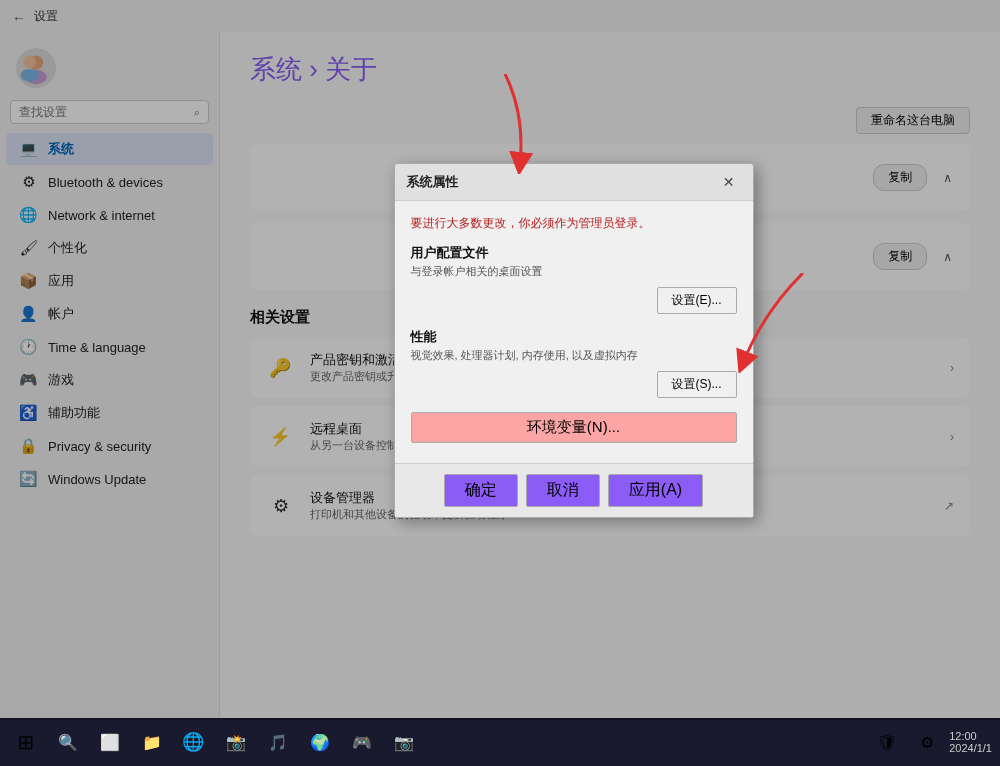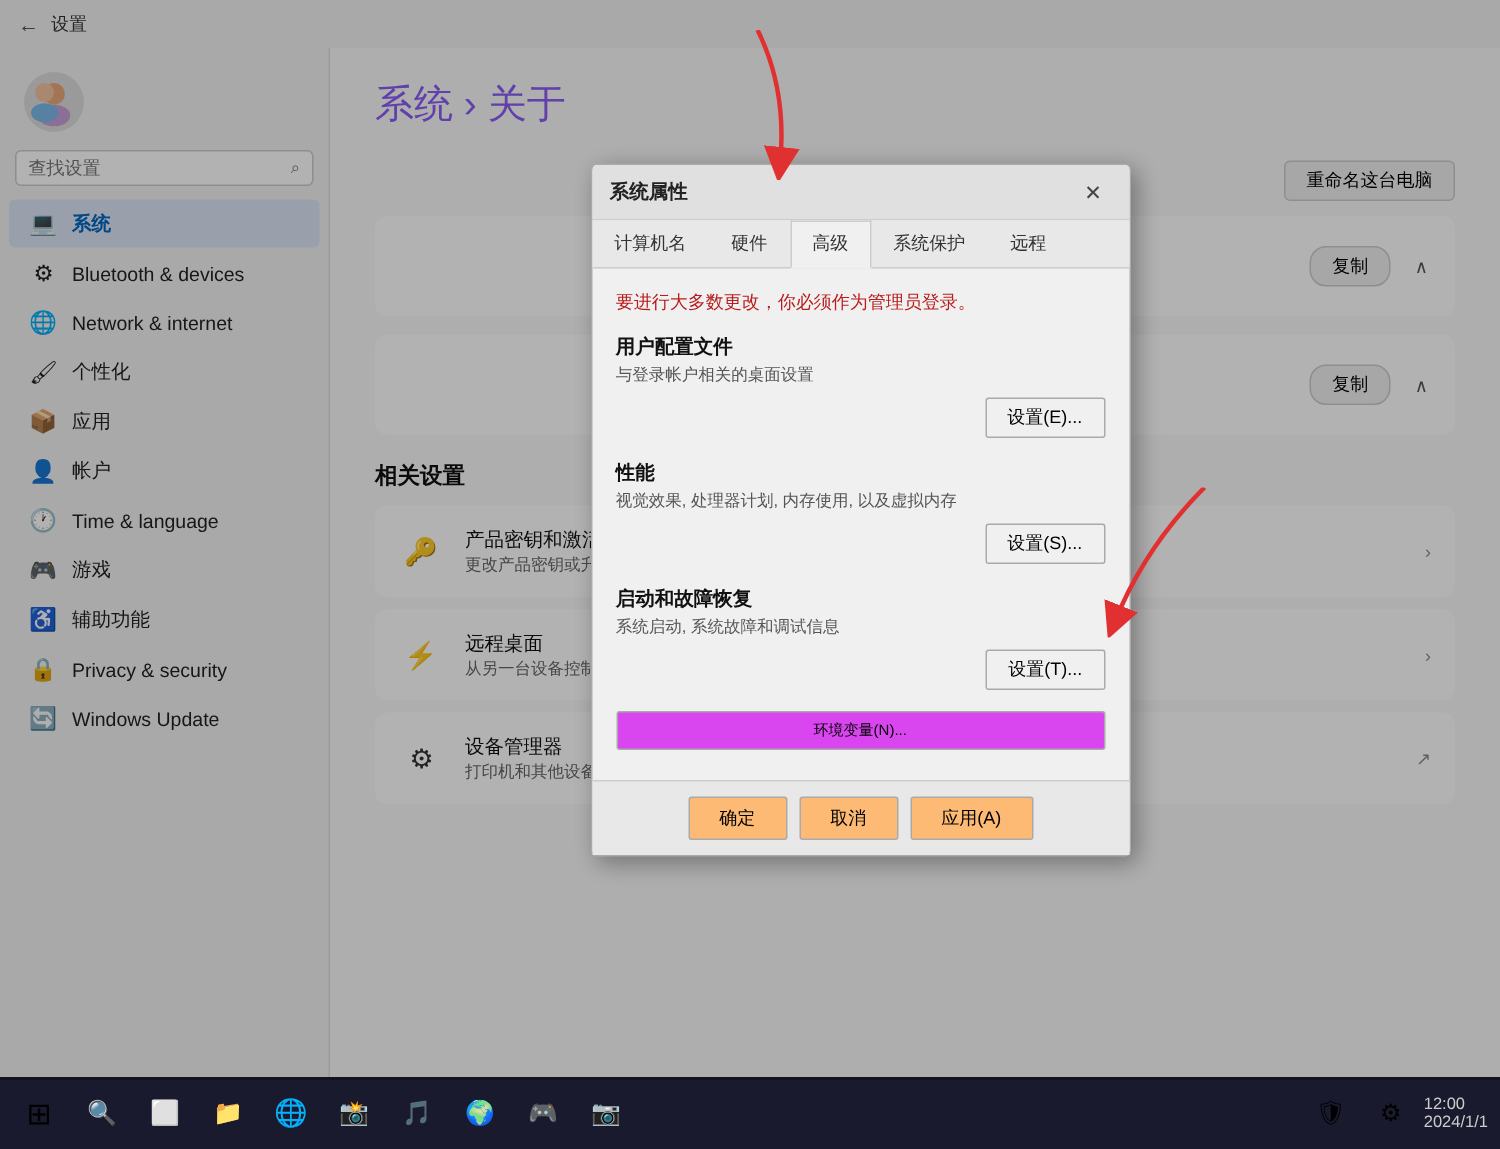--- a/index.html
+++ b/index.html
@@ -60,22 +60,22 @@
     .dialog-tabs { display: flex; background: #e8e8e8; border-bottom: 1px solid #ccc; }
     .dialog-tab { padding: 6px 14px; font-size: 12px; cursor: pointer; color: #333; border: 1px solid transparent; }
     .dialog-tab.active { background: #f0f0f0; border-color: #ccc #ccc #f0f0f0 #ccc; margin-bottom: -1px; font-weight: 500; }
     .dialog-body { padding: 14px 16px; }
     .dialog-note { font-size: 12px; color: #b91c1c; margin-bottom: 12px; }
     .dialog-section { margin-bottom: 14px; }
     .dialog-section-title { font-size: 13px; font-weight: 600; color: #111; margin-bottom: 2px; }
     .dialog-section-desc { font-size: 11px; color: #555; margin-bottom: 8px; }
     .dialog-btn { background: #f0f0f0; border: 1px solid #aaa; border-radius: 2px; padding: 4px 14px; font-size: 12px; cursor: pointer; display: block; margin-left: auto; }
     .dialog-footer { display: flex; justify-content: center; gap: 8px; padding: 10px 16px; border-top: 1px solid #ccc; background: #e8e8e8; }
-    .dialog-footer-btn { padding: 5px 20px; font-size: 12px; cursor: pointer; border: 1px solid #aaa; border-radius: 2px; background: #fdba74; }
-    .dialog-env-btn { display: block; width: calc(100% - 0px); text-align: center; margin: 6px 0; padding: 5px; font-size: 10px; cursor: pointer; border: 1px solid #aaa; border-radius: 2px; background: #d946ef; }
+    .dialog-footer-btn { padding: 5px 20px; font-size: 16px; cursor: pointer; border: 1px solid #aaa; border-radius: 2px; background: #8b5cf6; }
+    .dialog-env-btn { display: block; width: calc(100% - 0px); text-align: center; margin: 6px 0; padding: 5px; font-size: 15px; cursor: pointer; border: 1px solid #aaa; border-radius: 2px; background: #fca5a5; }
   </style>
 </head>
 <body>
 
 <div class="titlebar">
   <span class="titlebar-back">←</span>
   <span class="titlebar-title">设置</span>
 </div>
 
 <div class="main-layout">
@@ -240,45 +240,33 @@
           </marker>
         </defs>
         <path d="M 80,0 Q 40,40 20,90" stroke="#e03030" stroke-width="3" fill="none" marker-end="url(#arrowhead2)"></path>
       </svg>
     </div>
 
     <div class="dialog-titlebar">
       <span class="dialog-title-text">系统属性</span>
       <button class="dialog-close">✕</button>
     </div>
-    <div class="dialog-tabs" id="dialog-tabs">
-        <div class="dialog-tab">计算机名</div>
-        <div class="dialog-tab">硬件</div>
-        <div class="dialog-tab active">高级</div>
-        <div class="dialog-tab">系统保护</div>
-        <div class="dialog-tab">远程</div>
-      </div>
     <div class="dialog-body">
       <div class="dialog-note">要进行大多数更改，你必须作为管理员登录。</div>
       <div id="dialog-sections">
           <div class="dialog-section">
             <div class="dialog-section-title">用户配置文件</div>
     <div class="dialog-section-desc">与登录帐户相关的桌面设置</div>
     <button class="dialog-btn">设置(E)...</button>
           </div>
           <div class="dialog-section">
             <div class="dialog-section-title">性能</div>
     <div class="dialog-section-desc">视觉效果, 处理器计划, 内存使用, 以及虚拟内存</div>
     <button class="dialog-btn">设置(S)...</button>
           </div>
-          <div class="dialog-section">
-            <div class="dialog-section-title">启动和故障恢复</div>
-    <div class="dialog-section-desc">系统启动, 系统故障和调试信息</div>
-    <button class="dialog-btn">设置(T)...</button>
-          </div>
         </div>
       <button class="dialog-env-btn">环境变量(N)...</button>
     </div>
     <div class="dialog-footer" id="dialog-footer">
         <button class="dialog-footer-btn">确定</button>
         <button class="dialog-footer-btn">取消</button>
         <button class="dialog-footer-btn">应用(A)</button>
       </div>
   </div>
 </div>

